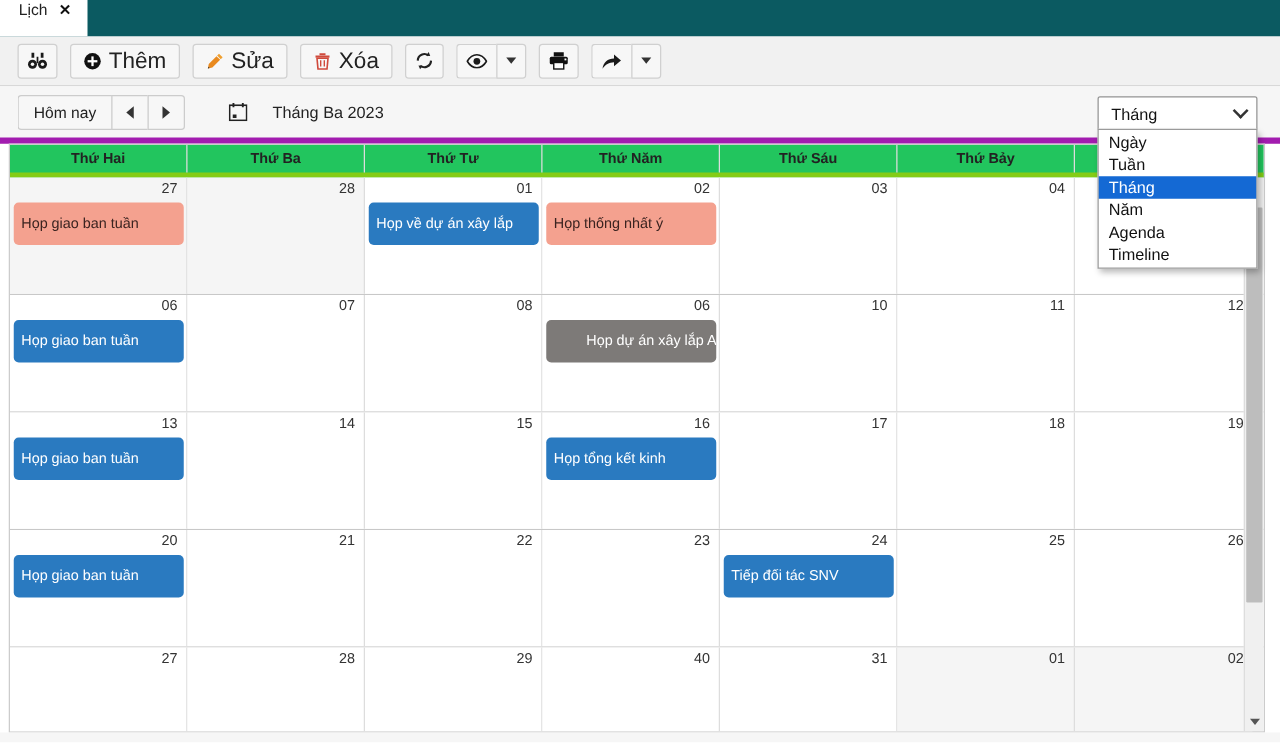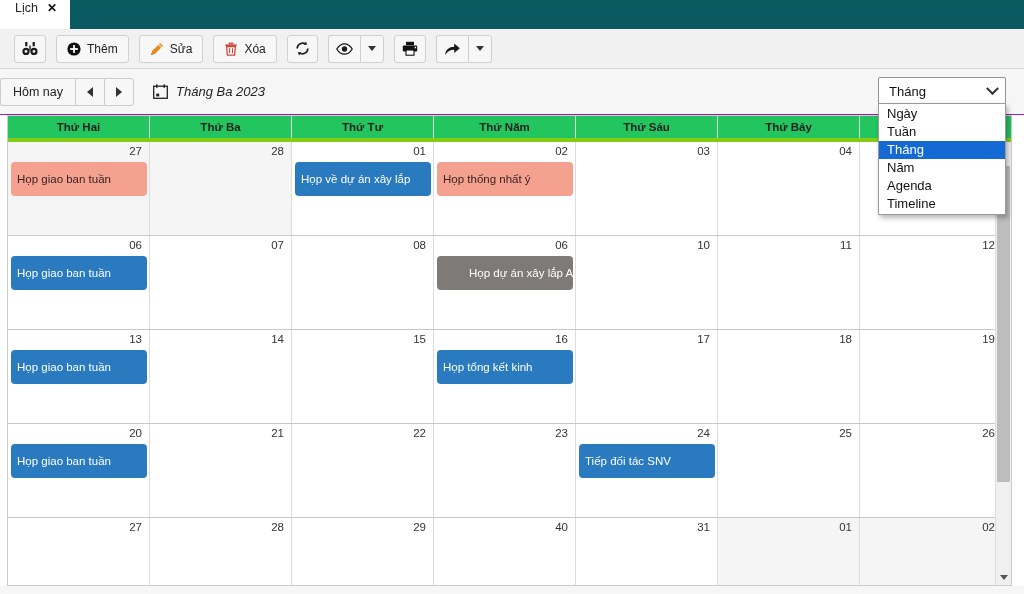--- a/index.html
+++ b/index.html
@@ -58,21 +58,21 @@
     height: 28px;
     min-width: 30px;
     background: #f7f7f7;
     border: 1px solid #d0d0d0;
     border-radius: 3px;
     display: inline-flex;
     align-items: center;
     justify-content: center;
     gap: 6px;
     padding: 0 10px;
-    font-size: 12px;
+    font-size: 18px;
     color: #222;
     cursor: pointer;
     white-space: nowrap;
   }
   .tbtn.icononly { padding: 0 7px; }
   .tbtn-group { display: inline-flex; }
   .tbtn-group .tbtn { border-radius: 0; border-right-width: 0; }
   .tbtn-group .tbtn:first-child { border-top-left-radius: 3px; border-bottom-left-radius: 3px; }
   .tbtn-group .tbtn:last-child {
     border-top-right-radius: 3px; border-bottom-right-radius: 3px;
@@ -83,24 +83,24 @@
     border-left: 4px solid transparent;
     border-right: 4px solid transparent;
     border-top: 5px solid #333;
   }
   svg { display: block; }
 
   
   .navbar {
     height: 46px;
     background: #f6f6f6;
-    border-bottom: 1px solid #a21caf;
-    display: flex;
-    align-items: center;
-    padding: 0 0;
+    border-bottom: 5px solid #a21caf;
+    display: flex;
+    align-items: center;
+    padding: 0 14px;
     position: relative;
   }
   .navgroup { display: inline-flex; }
   .navgroup .nbtn {
     height: 28px;
     background: #f7f7f7;
     border: 1px solid #ccc;
     border-right-width: 0;
     display: inline-flex;
     align-items: center;
@@ -122,27 +122,26 @@
     border-bottom: 5px solid transparent;
     border-right: 6px solid #333;
   }
   .tri-right {
     width: 0; height: 0;
     border-top: 5px solid transparent;
     border-bottom: 5px solid transparent;
     border-left: 6px solid #333;
   }
   .navtitle {
-    margin-left: 19px;
+    margin-left: 35px;
     display: inline-flex;
     align-items: center;
-    gap: 8px;
+    gap: 20px;
     font-size: 13px;
     color: #222;
-    font-style: italic;
   }
 
   
   .viewselect {
     position: absolute;
     right: 18px; top: 8px;
     width: 128px; height: 28px;
     border: 1px solid #949494;
     background: #fff;
     border-radius: 2px;

